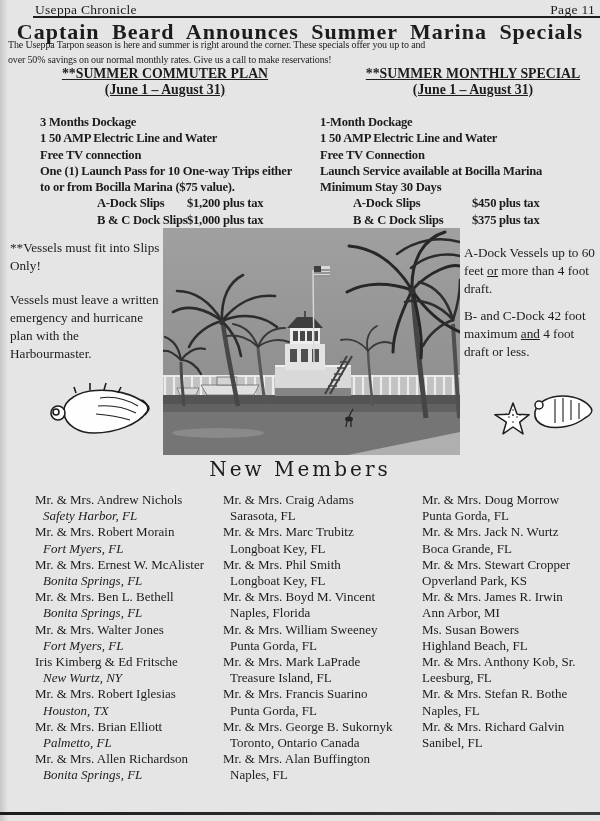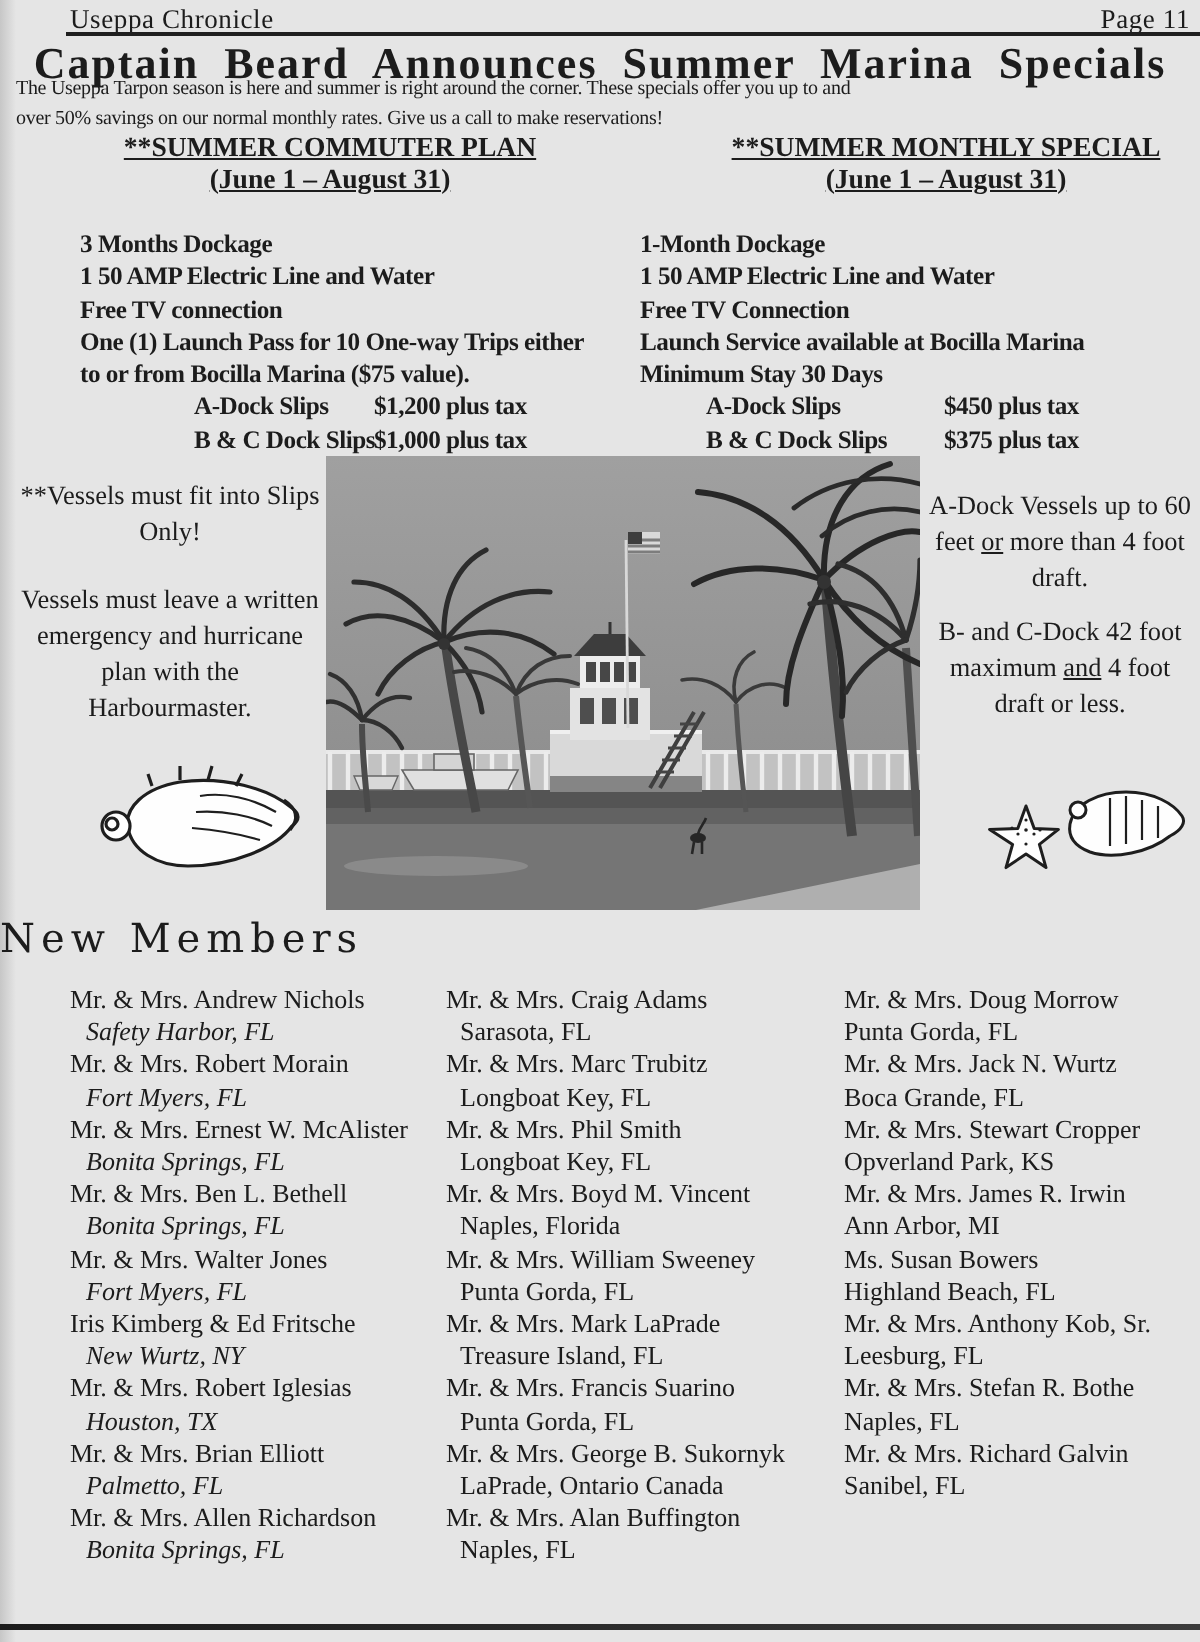--- a/index.html
+++ b/index.html
@@ -26,31 +26,31 @@
   .u{text-decoration:underline;}
   
   .plan-col{position:absolute;top:114px;font-weight:700;font-size:12.6px;line-height:16.3px;letter-spacing:-0.25px;}
   .plan-col.pc-left{left:40px;width:285px;}
   .plan-col.pc-right{left:320px;width:277px;}
   .feature{white-space:nowrap;}
   .price-row{display:flex;white-space:nowrap;}
   .pc-left .lbl{margin-left:57px;width:90px;}
   .pc-right .lbl{margin-left:33px;width:119px;}
   
-  .note{position:absolute;text-align:center;font-size:13.2px;line-height:18px;}
+  .note{position:absolute;font-size:13.2px;line-height:18px;}
   .note-left{left:10px;top:239px;width:150px;}
   .note-left .p2{margin-top:16px;}
   .note-right{left:464px;top:244px;width:132px;}
   .note-right .p2{margin-top:9px;}
   
   .photo{position:absolute;left:163px;top:228px;width:297px;height:227px;}
   .shell-left{position:absolute;left:42px;top:380px;width:112px;height:60px;}
   .shell-right{position:absolute;left:487px;top:384px;width:108px;height:58px;}
   
-  .members-heading{position:absolute;top:457px;left:0;width:600px;
+  .members-heading{position:absolute;top:457px;left:0;width:600px;text-align:center;
     font-family:"DejaVu Serif","Liberation Serif",serif;font-size:20px;letter-spacing:3px;}
   .member-col{position:absolute;top:492px;font-size:13px;line-height:16.2px;}
   .member-col div{white-space:nowrap;}
   .member-col.c1{left:35px;width:190px;}
   .member-col.c2{left:223px;width:190px;}
   .member-col.c3{left:422px;width:172px;}
   .c1 .city{padding-left:8px;font-style:italic;}
   .c2 .city{padding-left:7px;}
   .c3 .city{padding-left:0;}
   .bottom-rule{position:absolute;top:812px;left:0;width:600px;height:3px;
@@ -331,21 +331,21 @@
     <div class="member">
       <div class="name">Mr. &amp; Mrs. Mark LaPrade</div>
       <div class="city">Treasure Island, FL</div>
     </div>
     <div class="member">
       <div class="name">Mr. &amp; Mrs. Francis Suarino</div>
       <div class="city">Punta Gorda, FL</div>
     </div>
     <div class="member">
       <div class="name">Mr. &amp; Mrs. George B. Sukornyk</div>
-      <div class="city">LaPrade, Ontario Canada</div>
+      <div class="city">Toronto, Ontario Canada</div>
     </div>
     <div class="member">
       <div class="name">Mr. &amp; Mrs. Alan Buffington</div>
       <div class="city">Naples, FL</div>
     </div>
   </div>
 
   <div class="member-col c3">
     <div class="member">
       <div class="name">Mr. &amp; Mrs. Doug Morrow</div>

